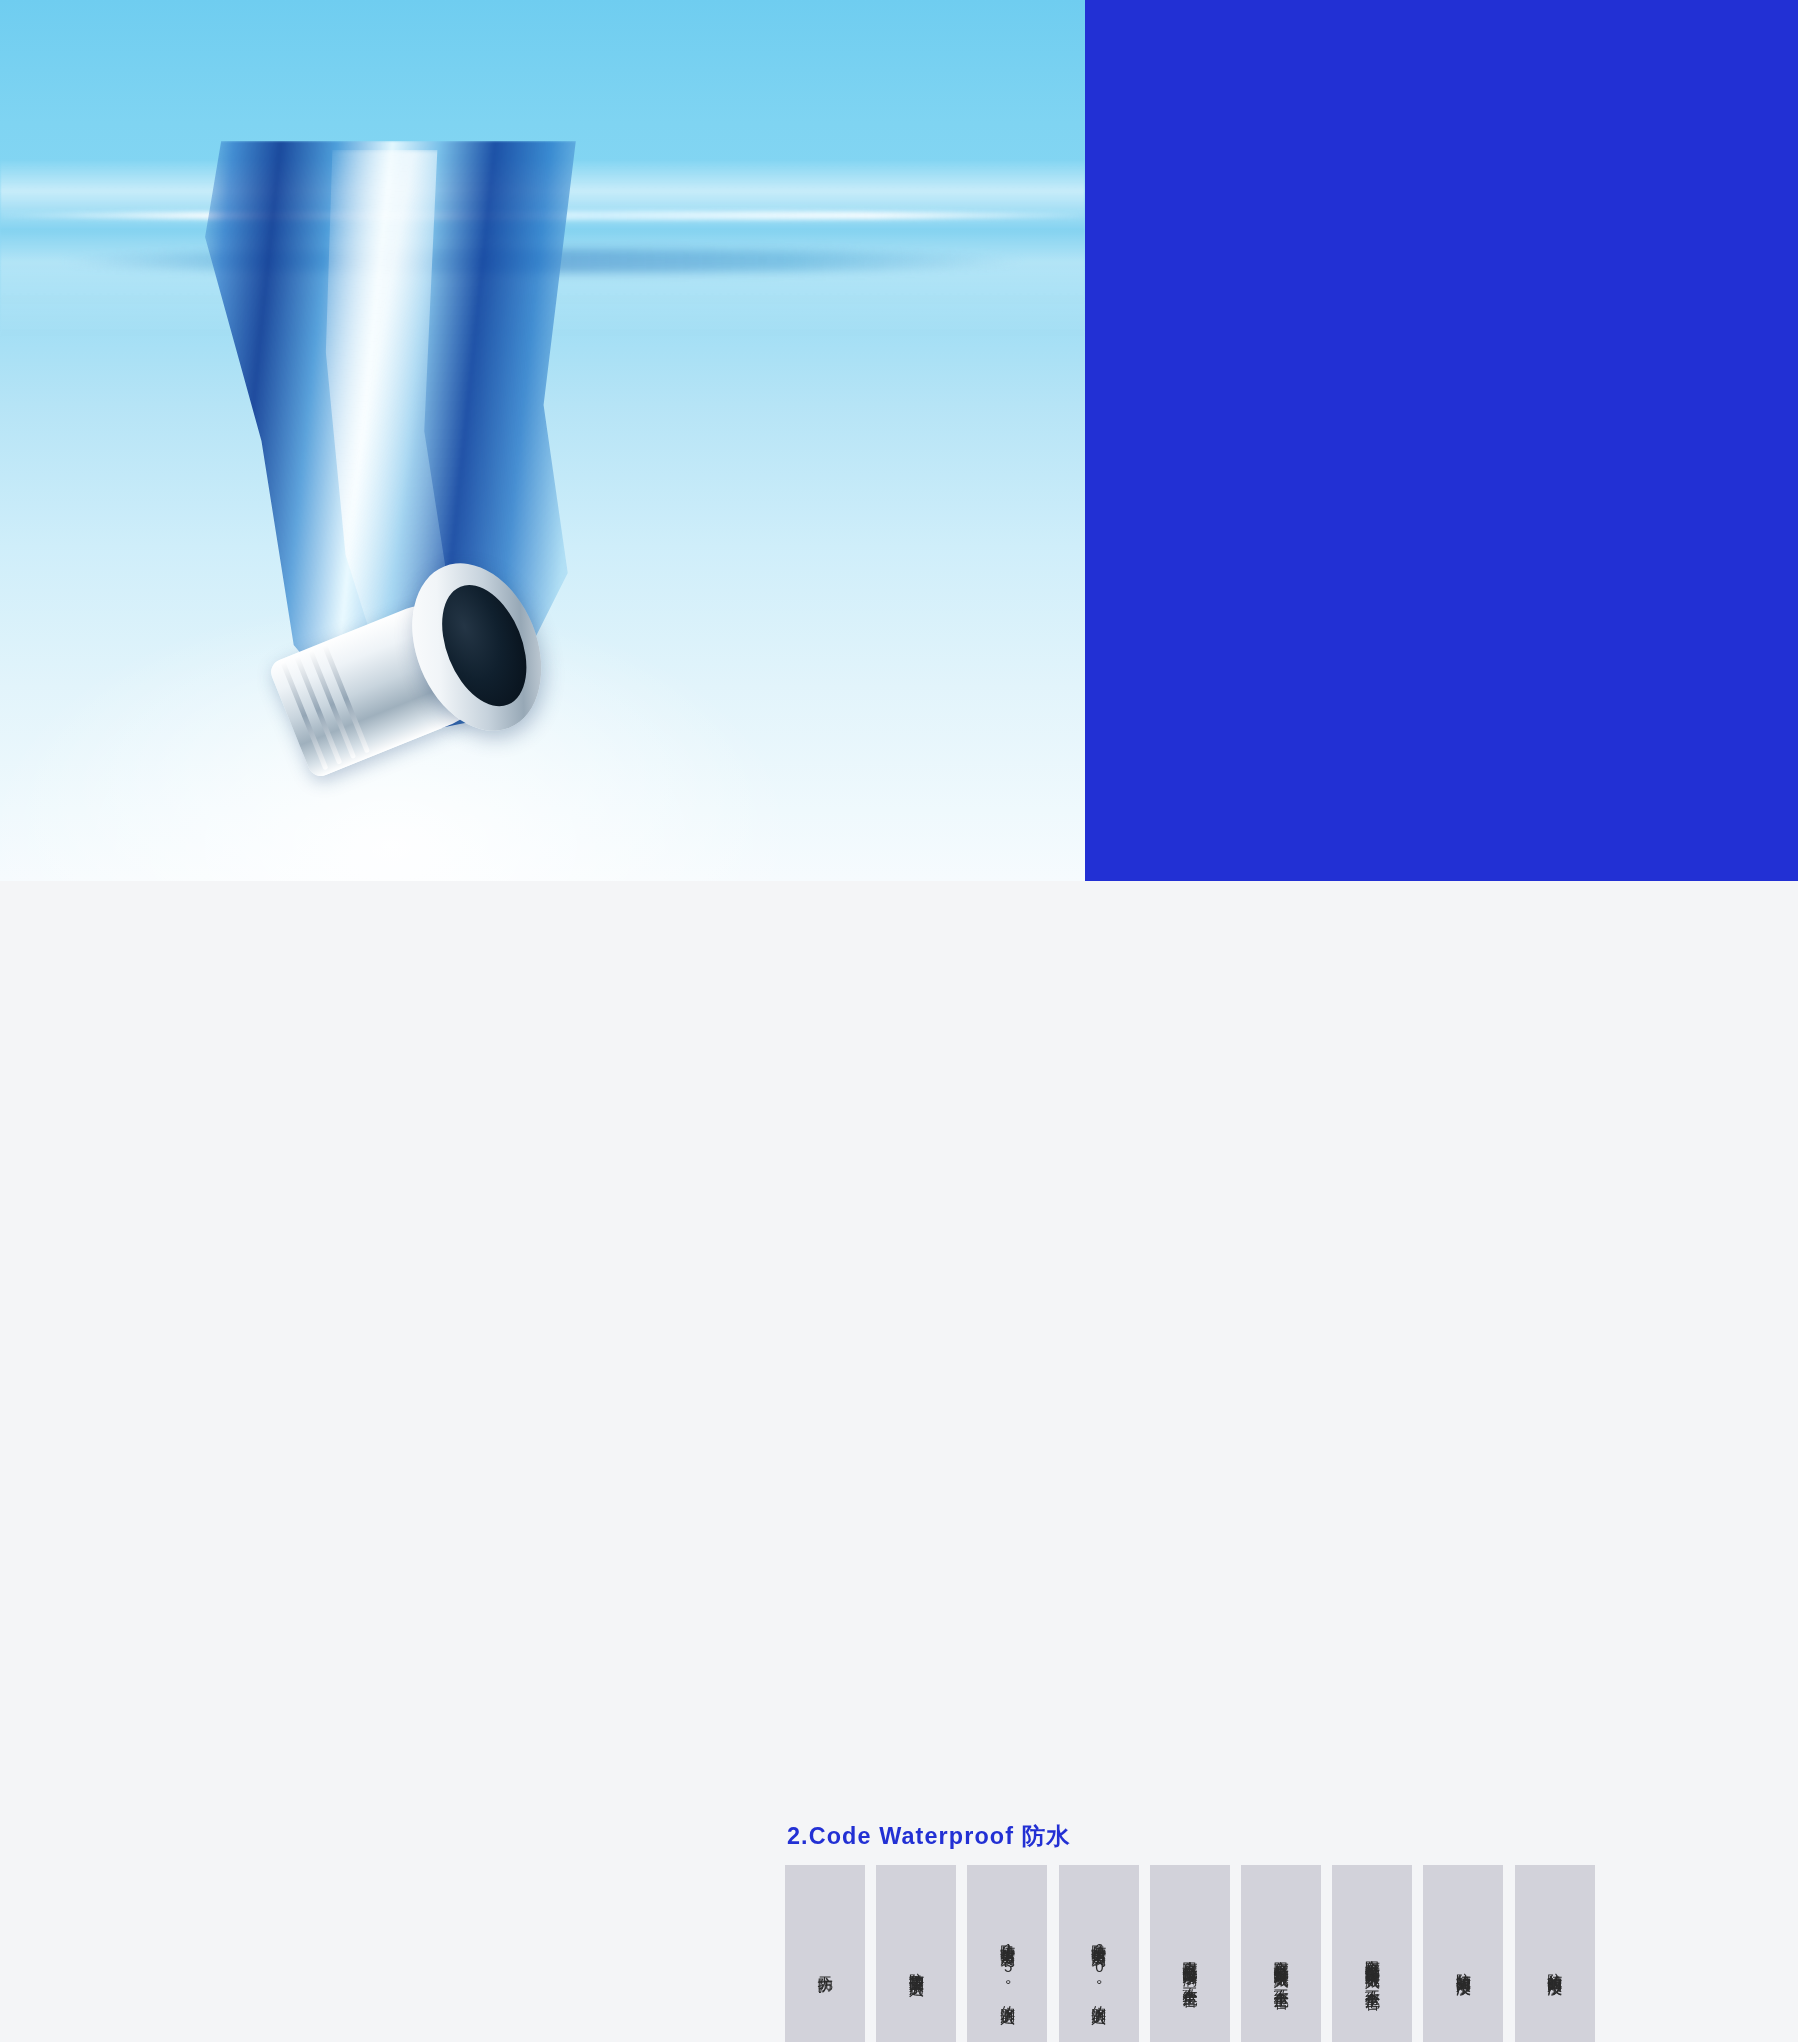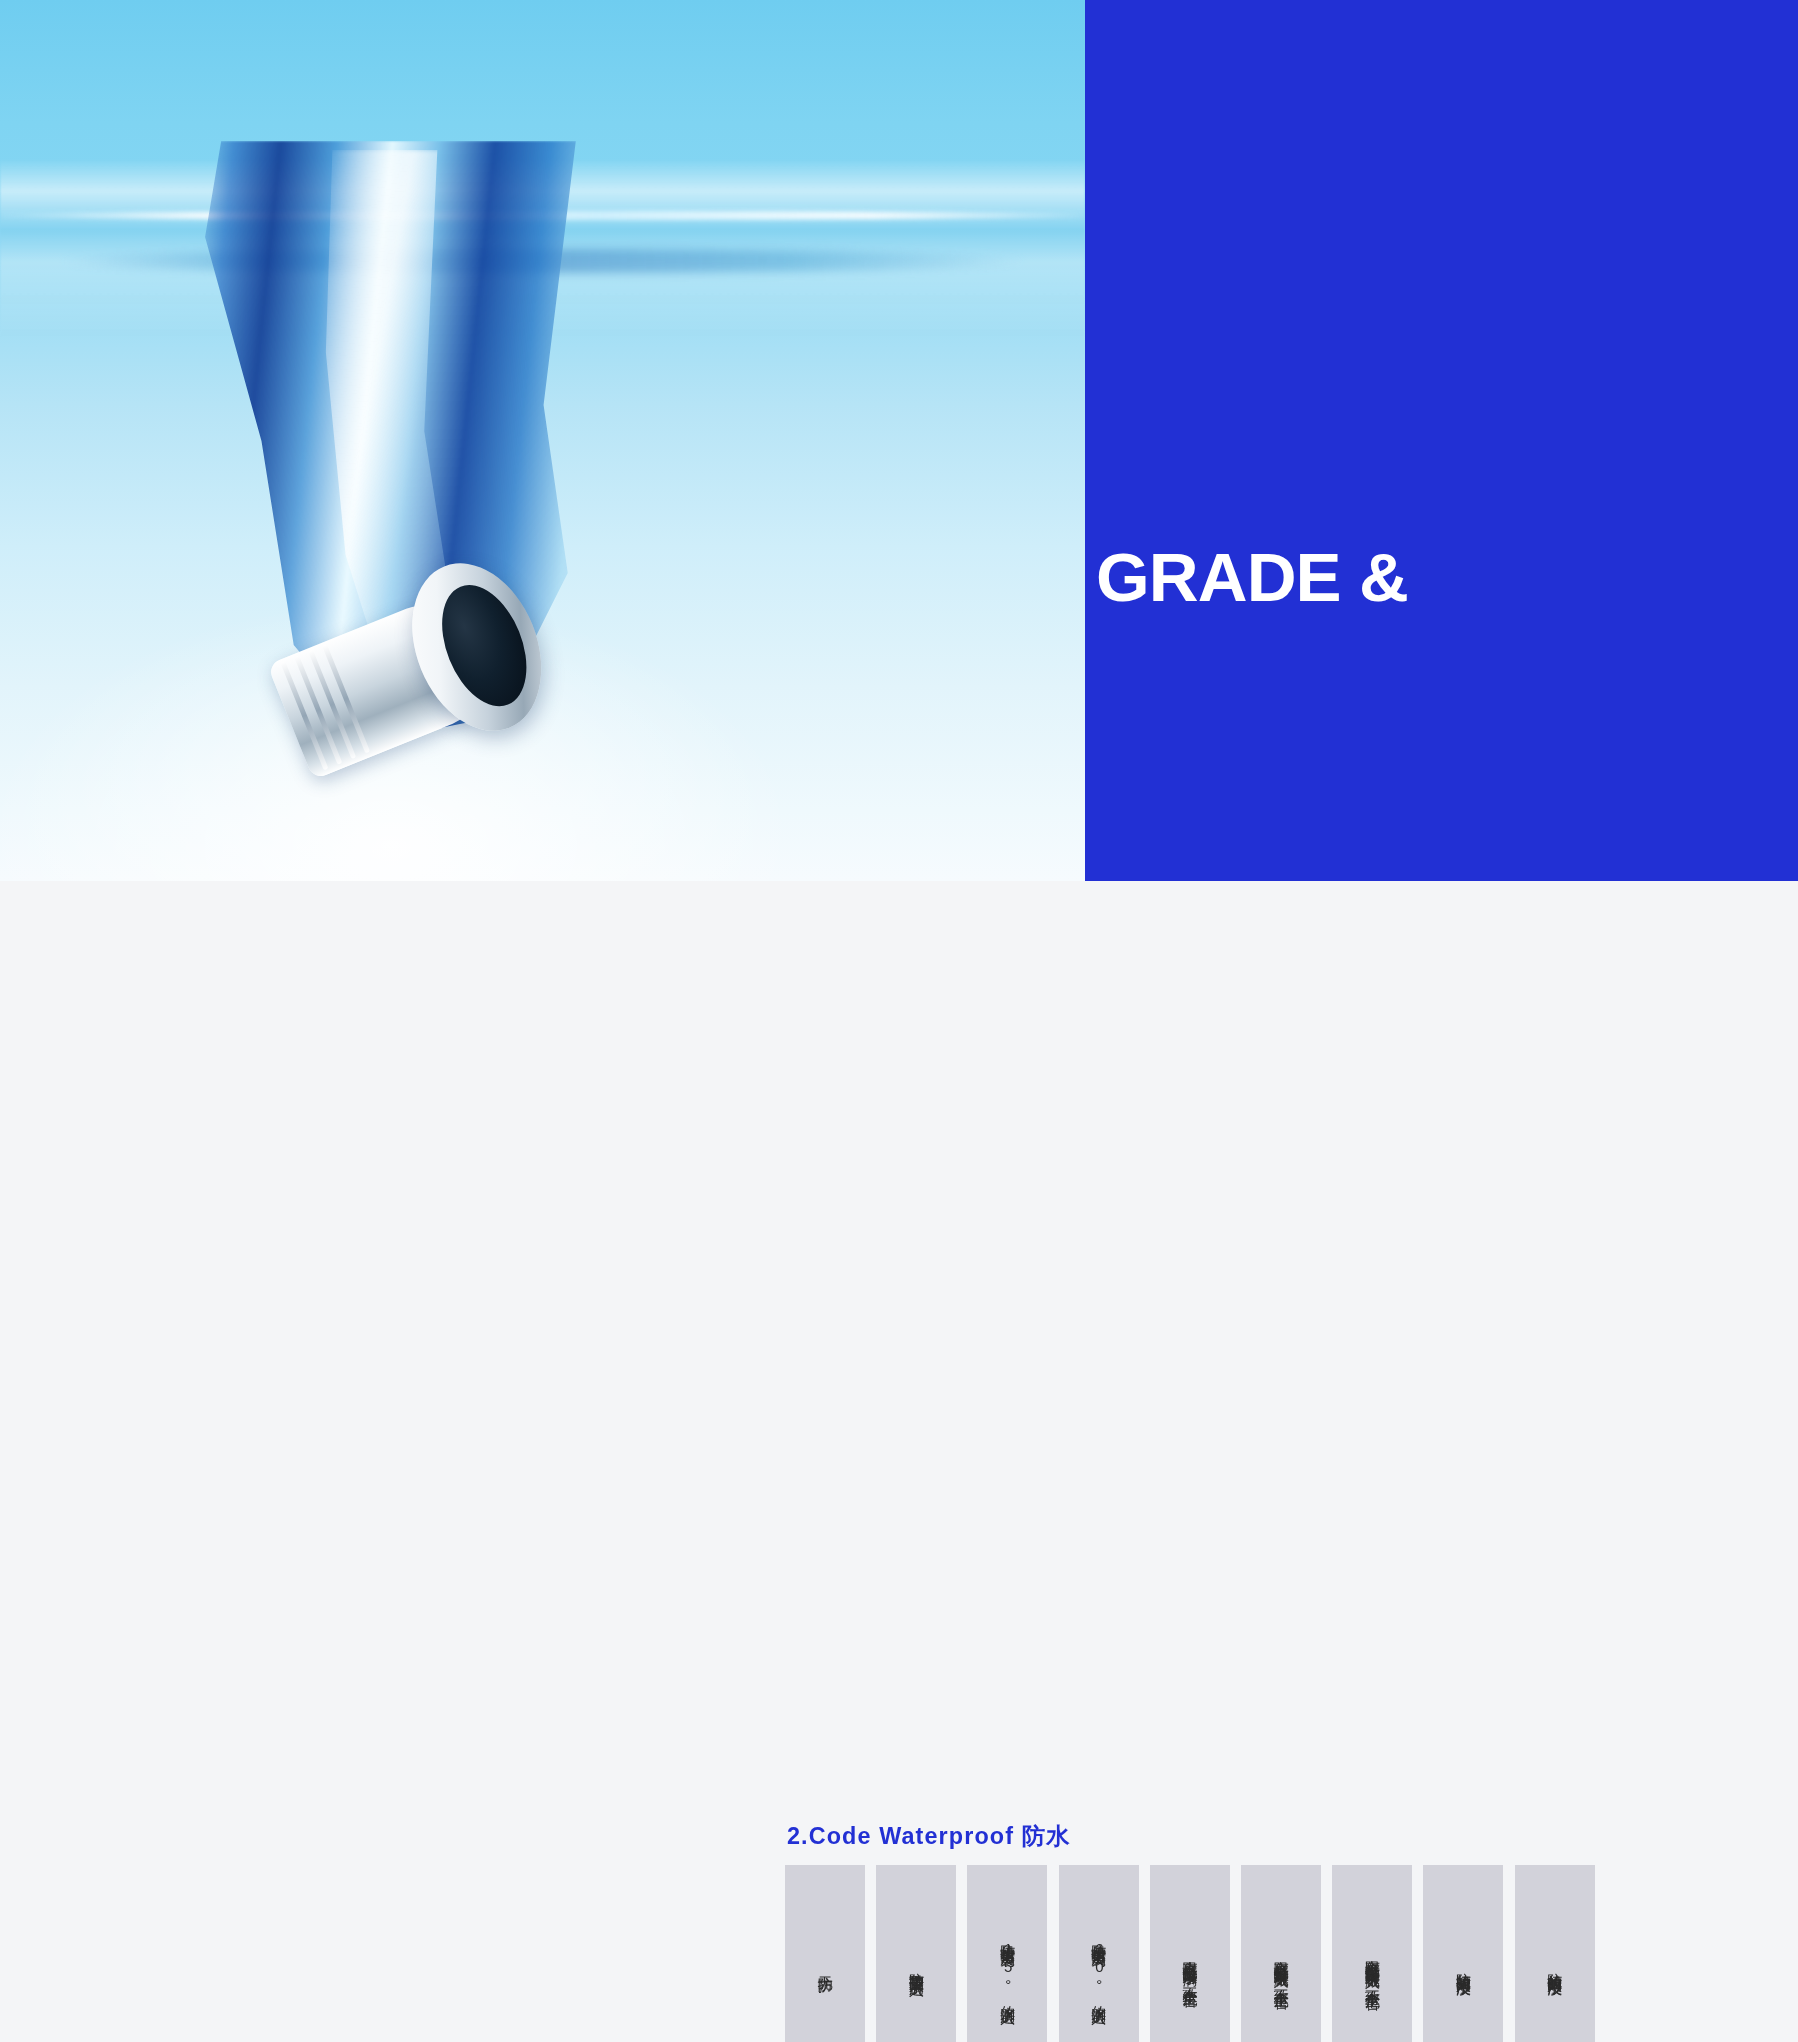--- a/index.html
+++ b/index.html
@@ -130,21 +130,20 @@
       <div class="rib" style="left:43px"></div>
       <div class="rib" style="left:58px"></div>
       <div class="gland-head"></div>
       <div class="gland-hole"></div>
     </div>
   </div>
 
   <div class="hero-panel"></div>
 
   <div class="hero-title">
-    <div>GRADE &amp;</div>
   </div>
 </div>
 
 <div class="sheet">
 
   <div class="label-wp">2.Code Waterproof 防水</div>
 
   <div class="vstrips" id="vstrips">
       <div class="vstrip">
         <span>无防护</span>

